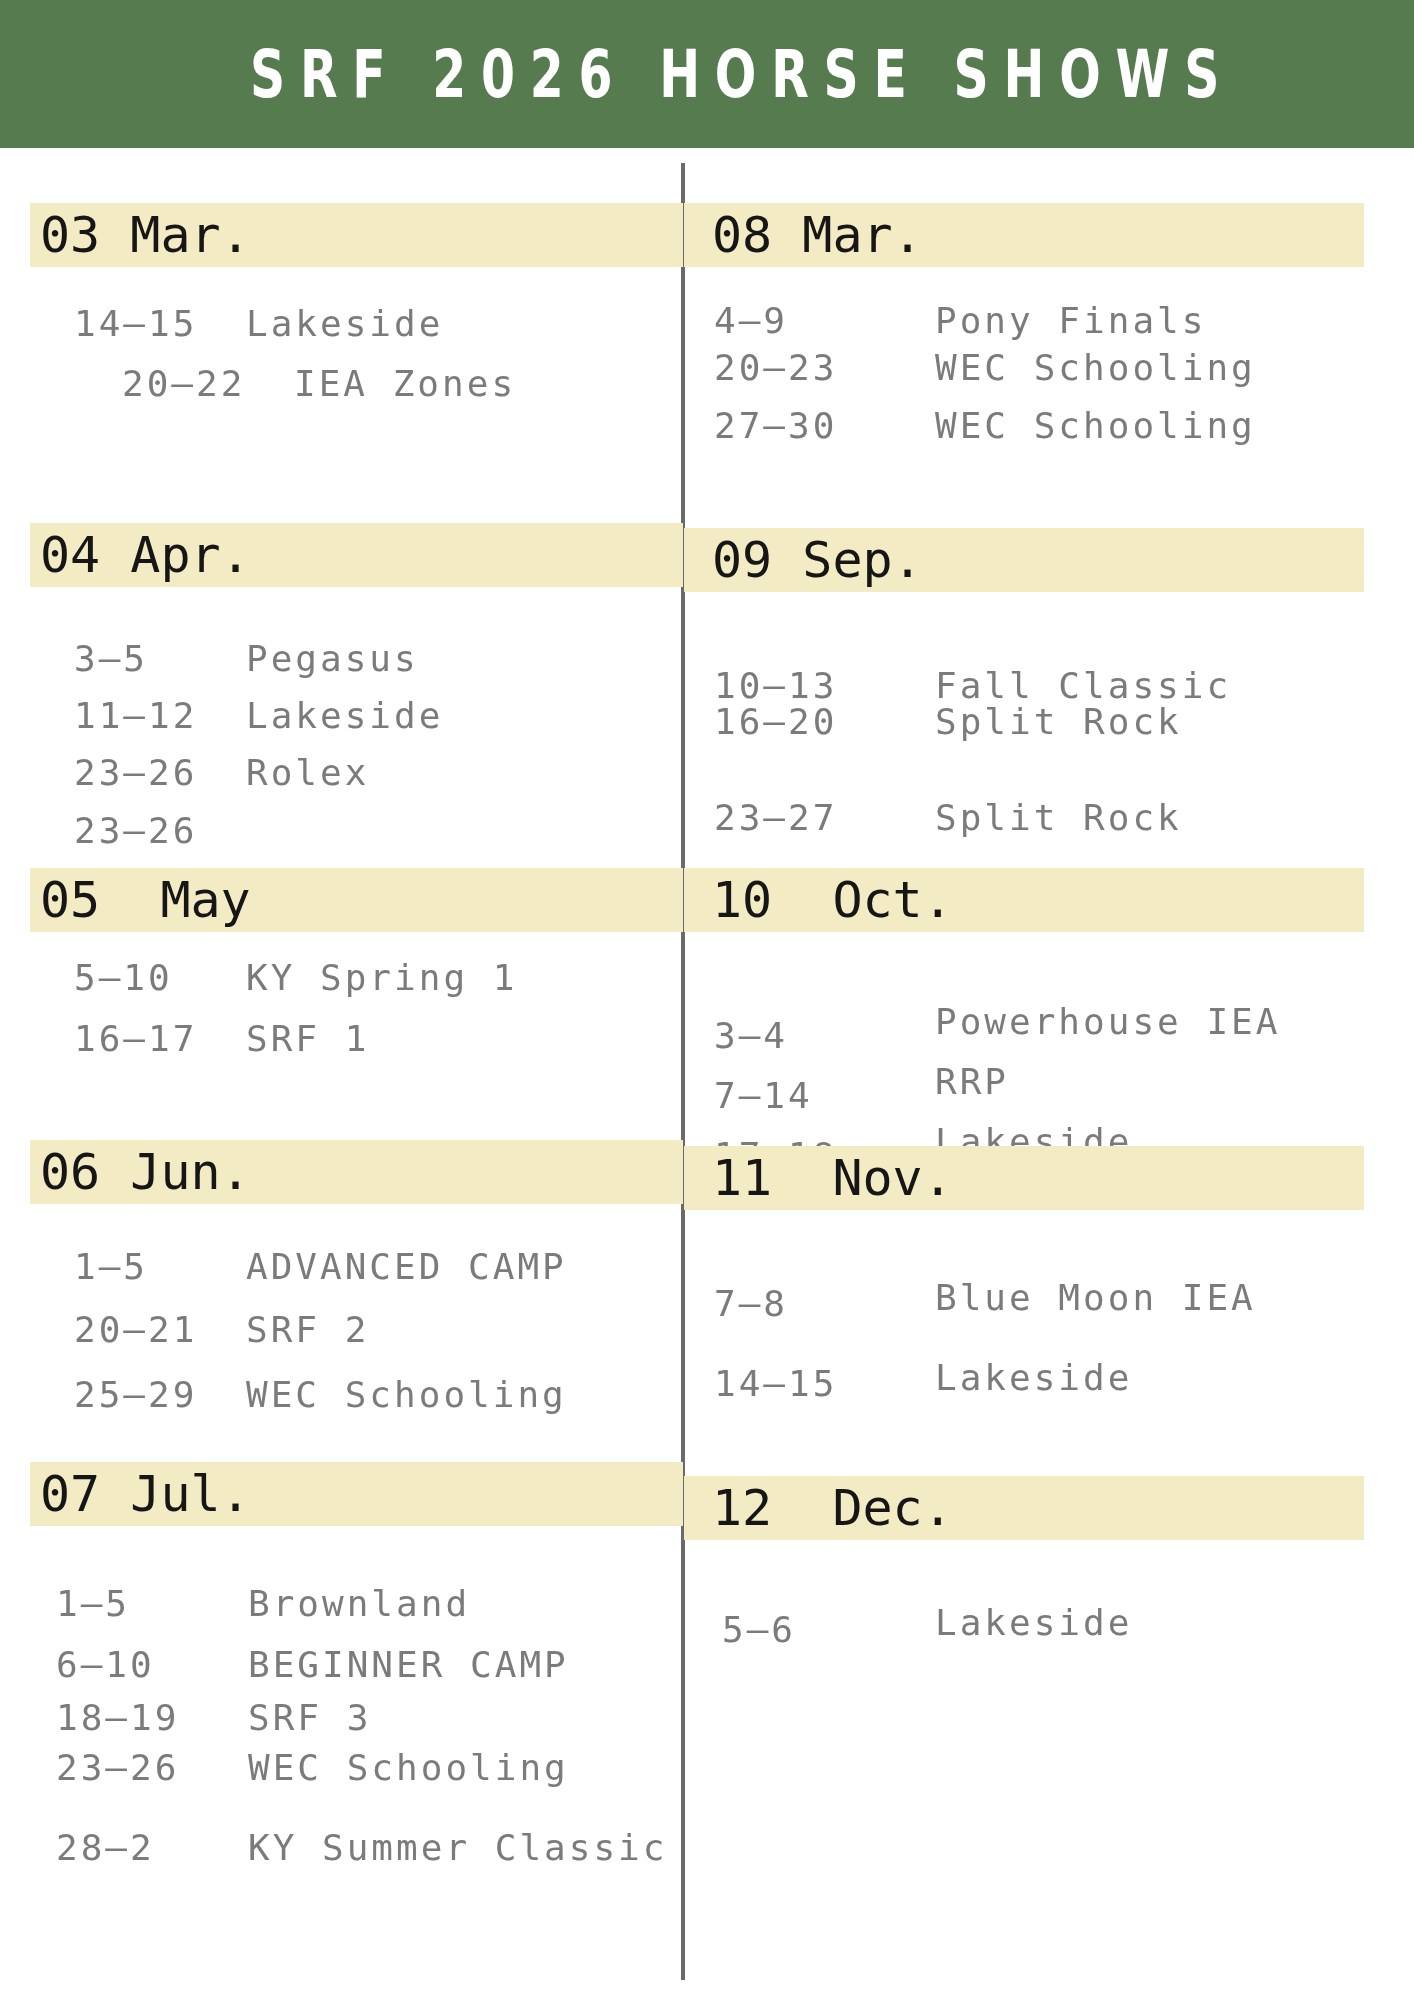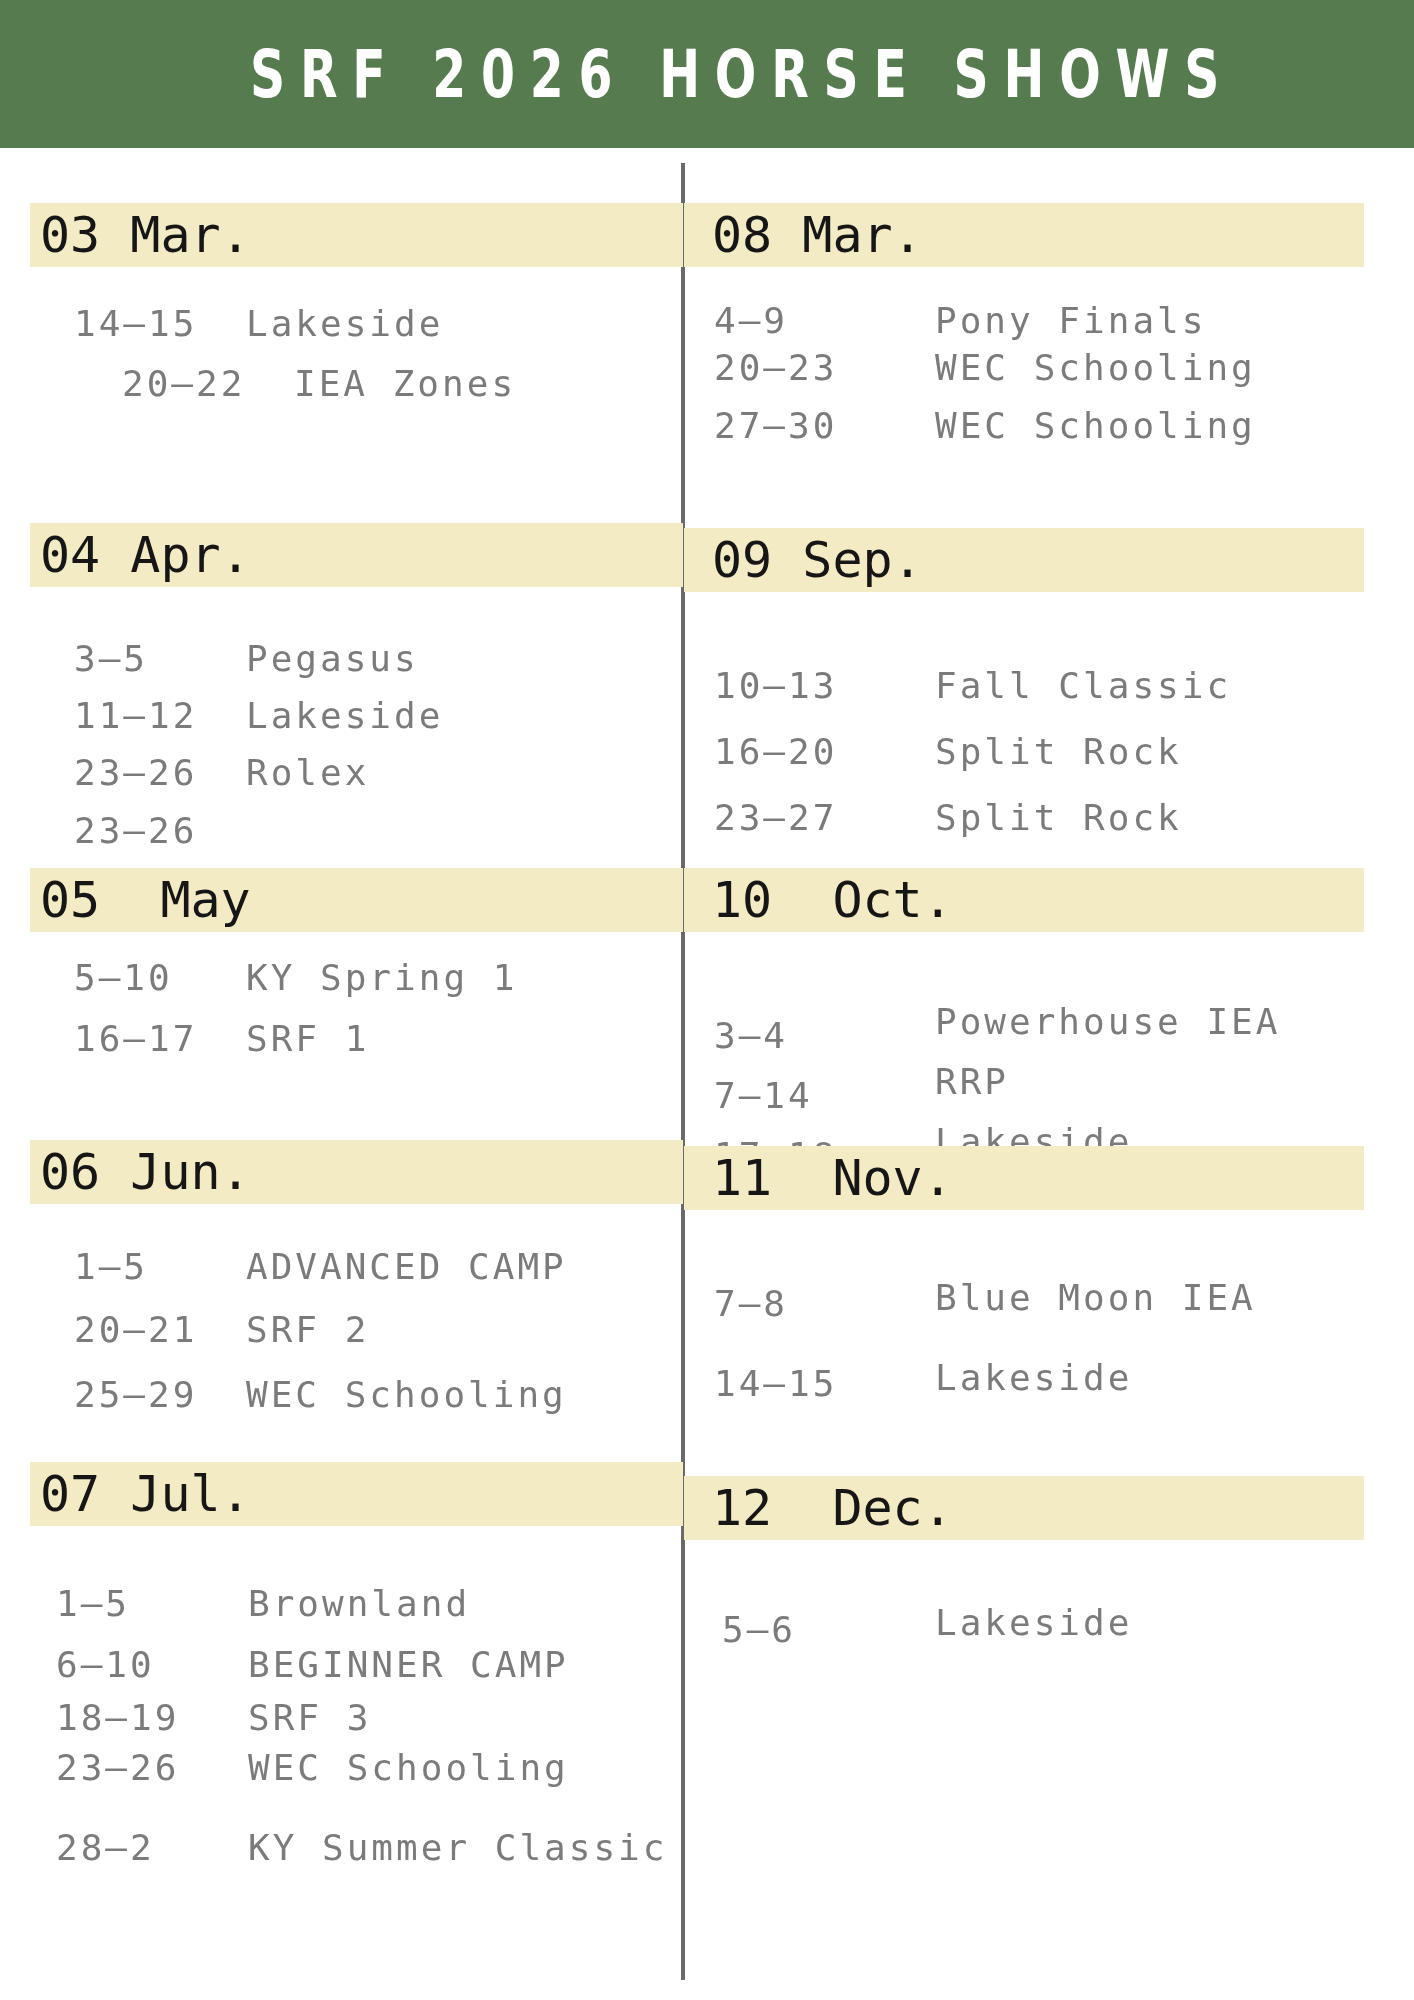--- a/index.html
+++ b/index.html
@@ -122,21 +122,21 @@
       </div>
       <div class="event-row" style="top: 408px;">
         <span style="left: 714px;">27–30</span>
         <span style="left: 935px;">WEC Schooling</span>
       </div>
       <div class="month-band side-right" style="top: 528px;"><span>09 Sep.</span></div>
       <div class="event-row" style="top: 668px;">
         <span style="left: 714px;">10–13</span>
         <span style="left: 935px;">Fall Classic</span>
       </div>
-      <div class="event-row" style="top: 734px;">
+      <div class="event-row" style="top: 704px;">
         <span style="left: 714px;">16–20</span>
         <span style="left: 935px;">Split Rock</span>
       </div>
       <div class="event-row" style="top: 800px;">
         <span style="left: 714px;">23–27</span>
         <span style="left: 935px;">Split Rock</span>
       </div>
       <div class="event-row" style="top: 866px;">
         <span style="left: 714px;">26–27</span>
         <span style="left: 935px;">Meadowbriar IEA</span>

